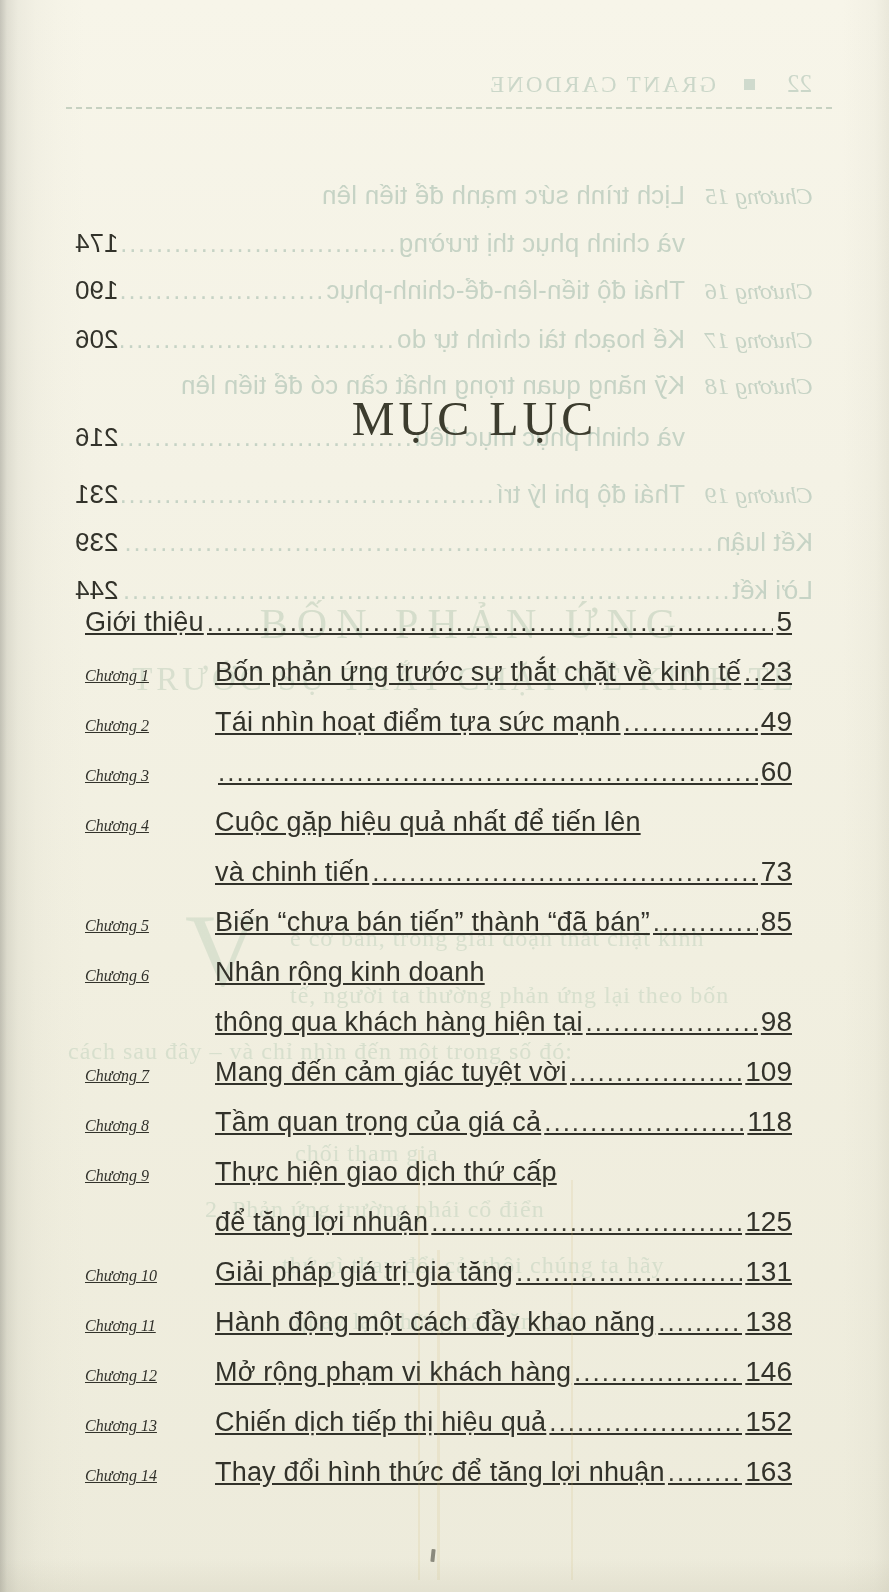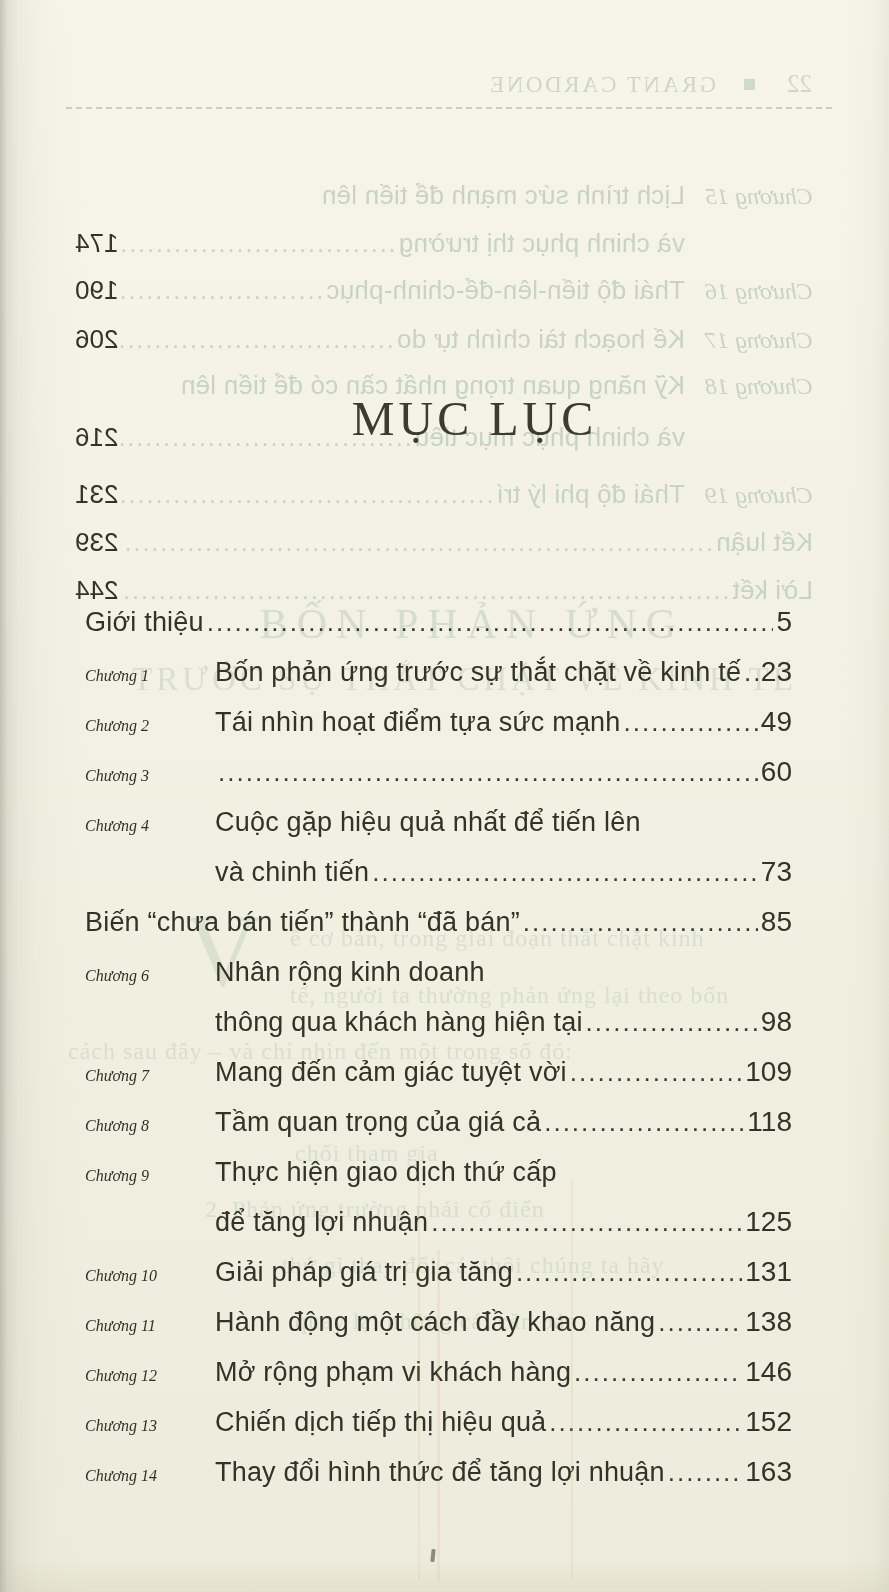--- a/index.html
+++ b/index.html
@@ -14,21 +14,21 @@
   .edge-right{position:absolute;top:0;bottom:0;right:0;width:46px;
     background:linear-gradient(270deg,rgba(188,186,168,.22) 0,rgba(202,200,182,.10) 14px,rgba(202,200,182,0) 46px);}
   .edge-bottom{position:absolute;left:0;right:0;bottom:0;height:34px;
     background:linear-gradient(0deg,rgba(184,180,158,.18),rgba(184,180,158,0));}
 
   
   .main-title{position:absolute;top:391px;left:0;width:889px;text-align:center;
     transform:translateX(30px);
     font-family:"Liberation Serif",serif;font-size:48px;letter-spacing:4px;color:#3c3c2e;}
   .toc{position:absolute;left:85px;top:597px;width:707px;}
-  .row{display:flex;align-items:baseline;height:50px;line-height:50px;white-space:nowrap;}
+  .row{display:flex;align-items:baseline;height:50px;line-height:50px;white-space:nowrap;text-decoration:underline;}
   .chap{flex:0 0 130px;font-family:"Liberation Serif",serif;font-style:italic;font-size:16px;color:#30302a;}
   .ttl{flex:0 0 auto;font-size:27px;letter-spacing:.2px;}
   .lead{flex:1 1 0;min-width:0;overflow:hidden;margin:0 3px;font-size:26px;letter-spacing:2px;color:#3a3a30;}
   .lead::after{content:"...................................................................................................................";}
   .pg{flex:0 0 auto;font-size:28px;color:#32322a;}
 
   
   .g-head{position:absolute;top:70px;left:78px;width:734px;display:flex;align-items:baseline;
     transform:scaleX(-1);font-family:"Liberation Serif",serif;color:#cbd7c9;pointer-events:none;}
   .g-head .num{font-size:25px;}
@@ -165,20 +165,21 @@
       <span class="ttl">Cuộc gặp hiệu quả nhất để tiến lên</span>
 
     </div>
     <div class="row">
       <span class="chap"></span>
       <span class="ttl">và chinh tiến</span>
       <span class="lead"></span>
       <span class="pg">73</span>
     </div>
     <div class="row">
+      <span class="chap">Chương 5</span>
       <span class="ttl">Biến “chưa bán tiến” thành “đã bán”</span>
       <span class="lead"></span>
       <span class="pg">85</span>
     </div>
     <div class="row open">
       <span class="chap">Chương 6</span>
       <span class="ttl">Nhân rộng kinh doanh</span>
 
     </div>
     <div class="row">

